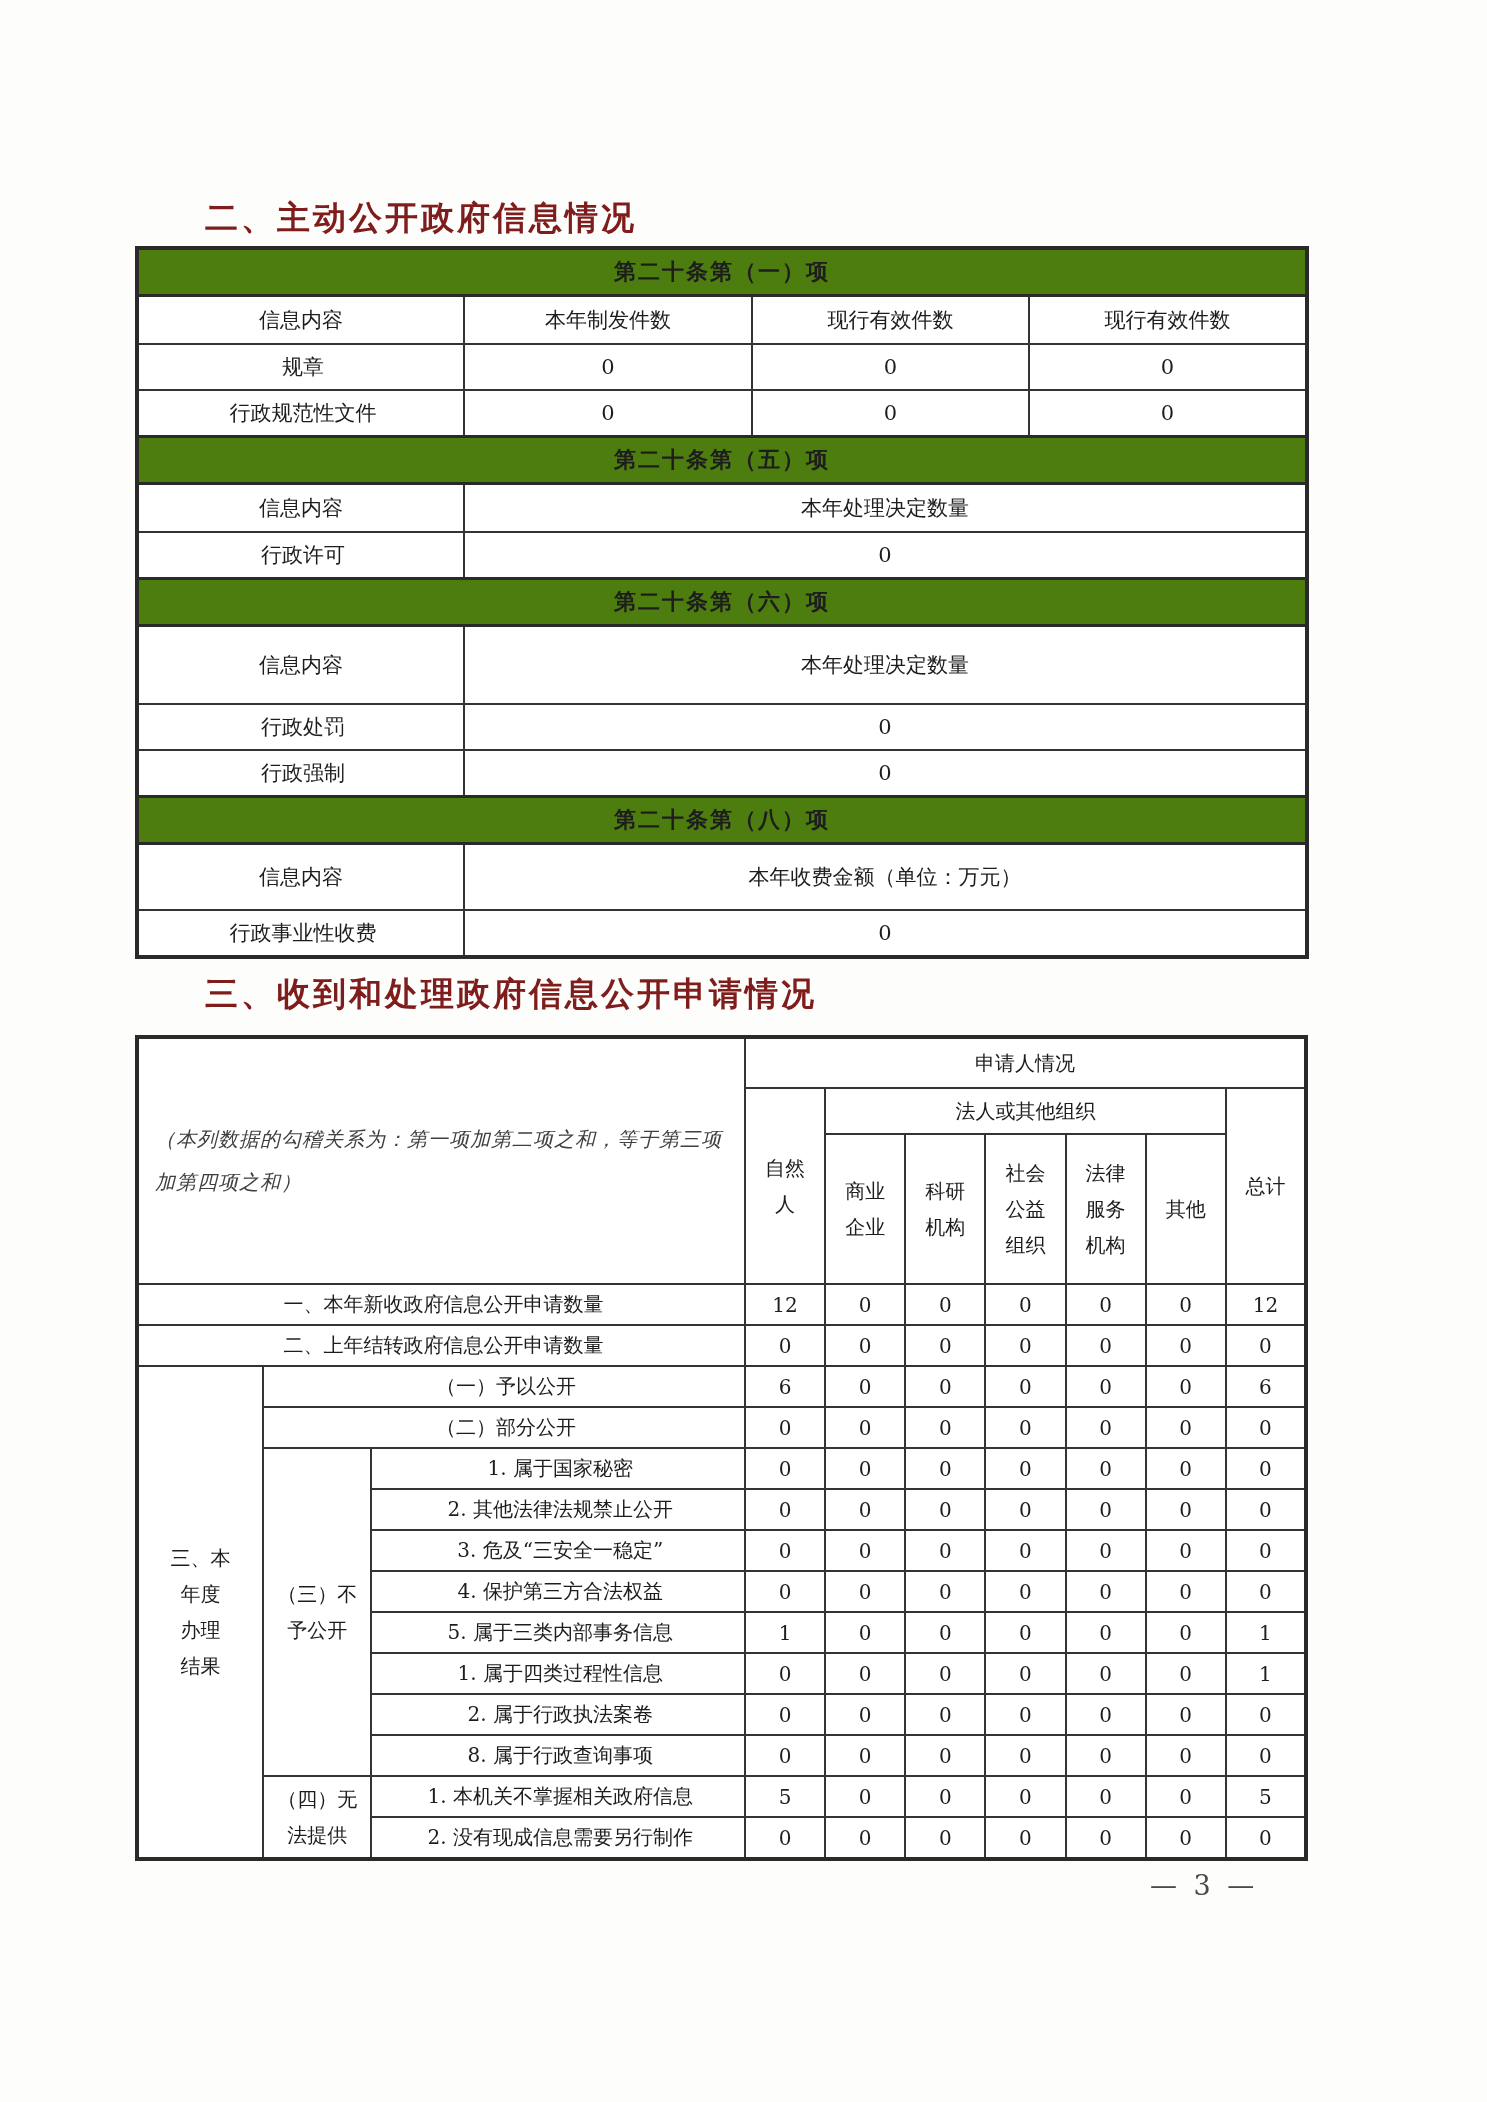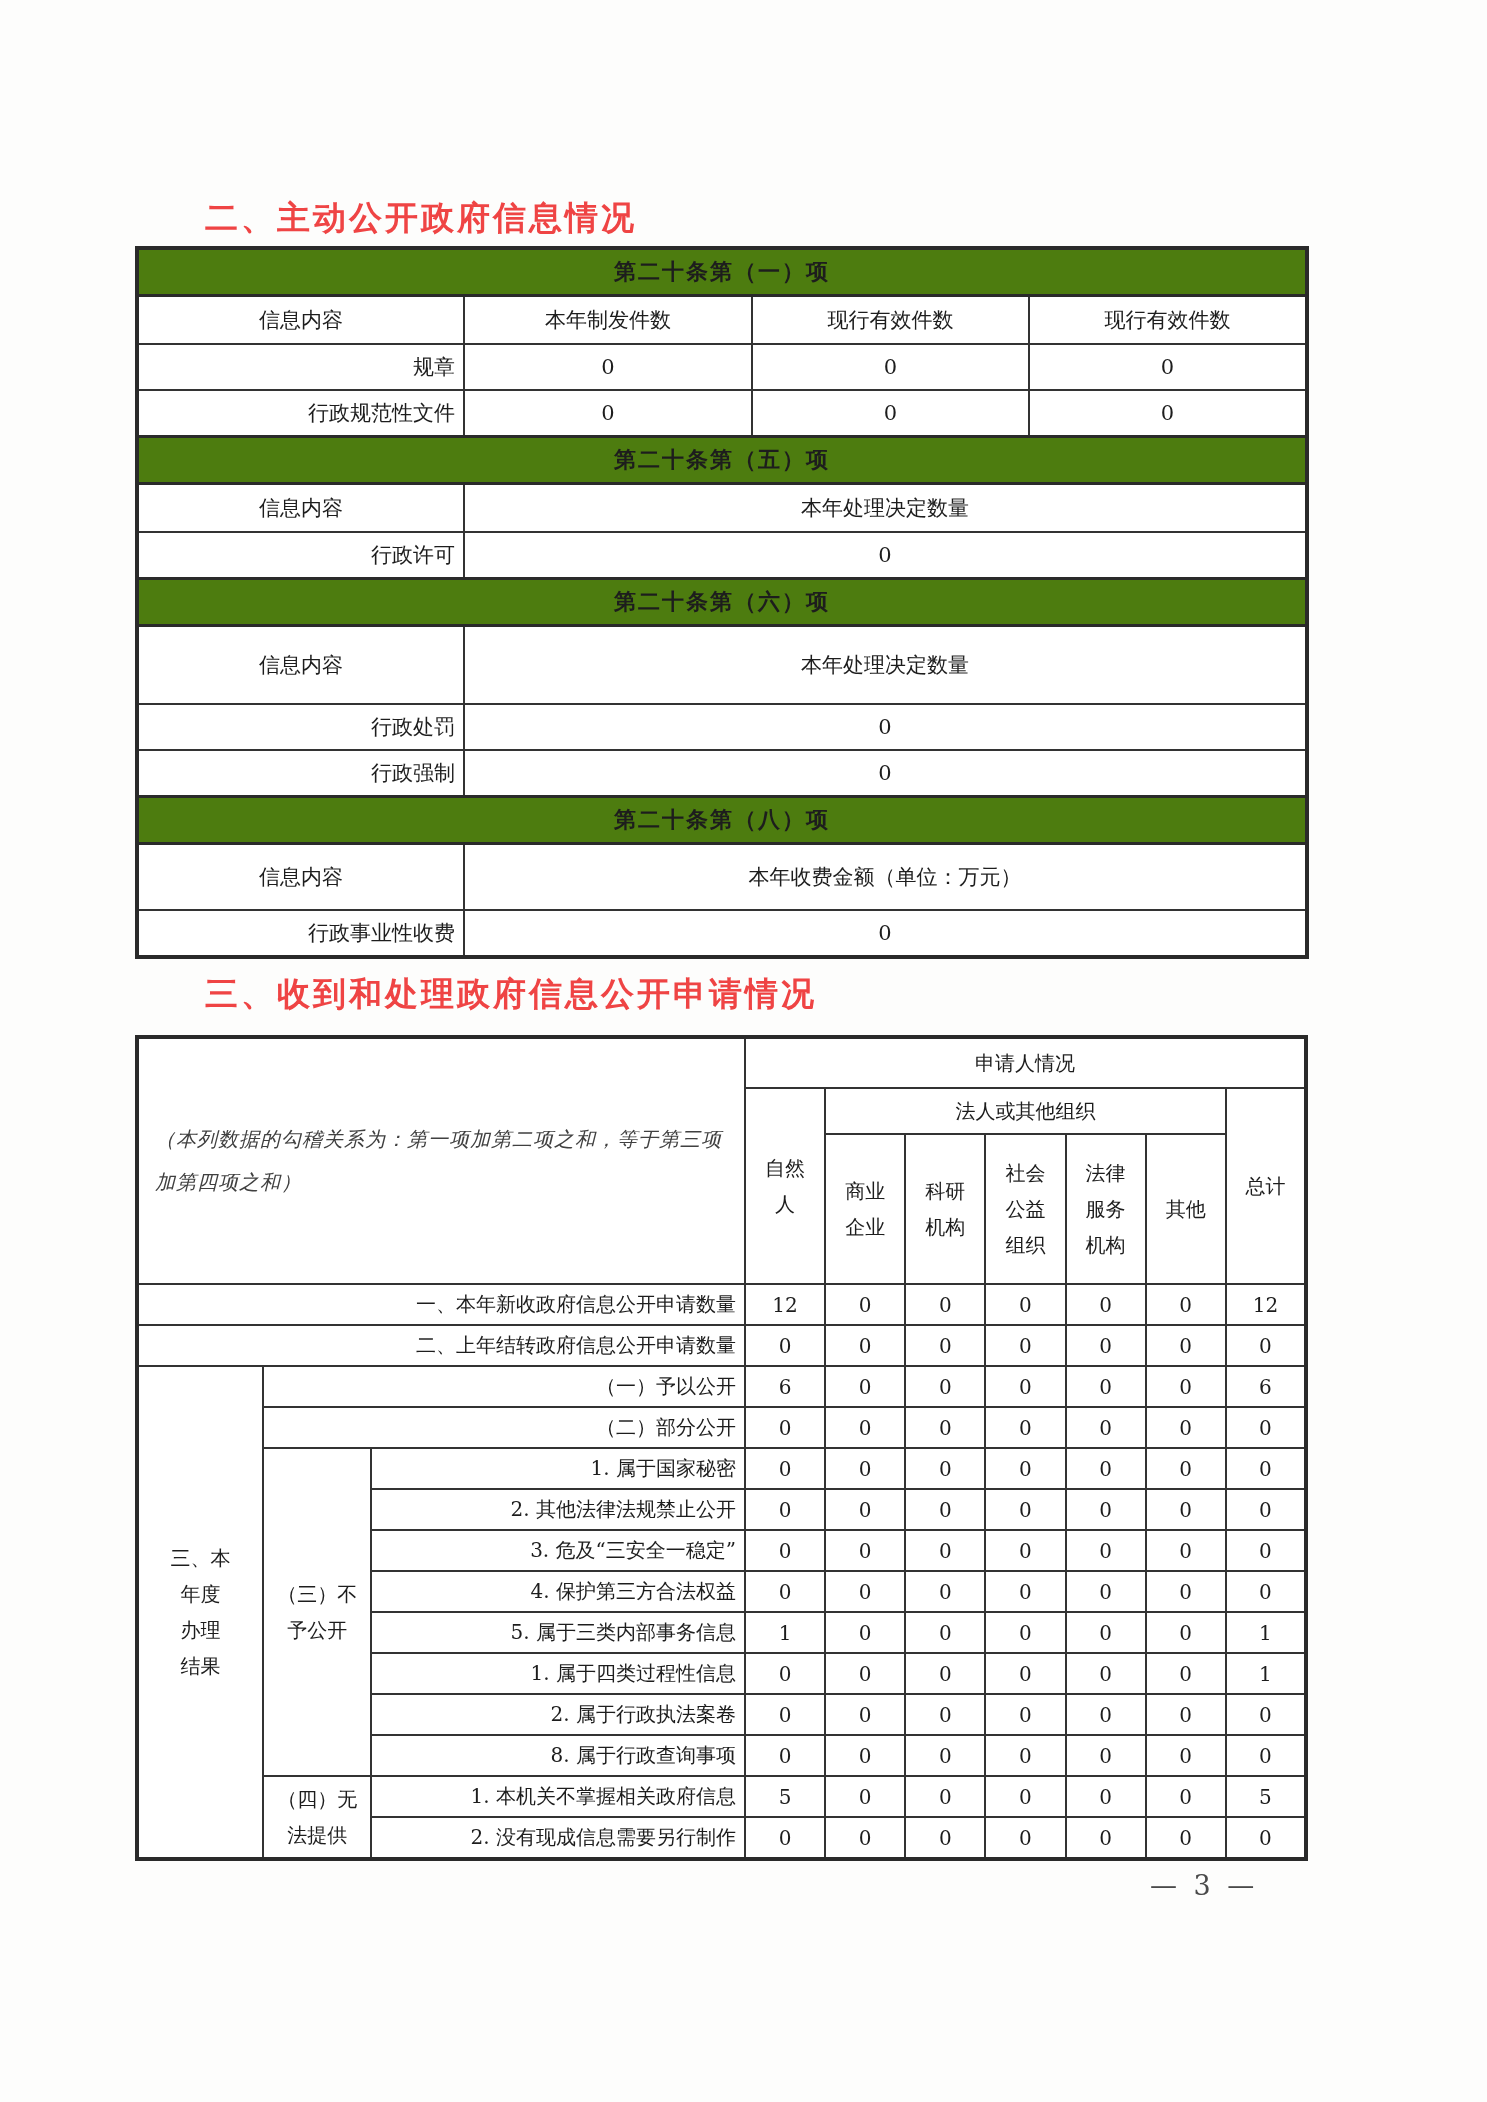--- a/index.html
+++ b/index.html
@@ -4,35 +4,35 @@
 <style>
   html,body { margin:0; padding:0; background:#ffffff; }
   .page {
     position:relative; width:1487px; height:2102px; background:#fdfdfc;
     font-family:"DejaVu Serif","Liberation Serif",serif; color:#1d1d1d;
     overflow:hidden;
   }
   .sec-title {
     position:absolute; left:205px; margin:0;
     font-family:"DejaVu Sans","Liberation Sans",sans-serif;
-    font-weight:700; font-size:33px; letter-spacing:3px; color:#ef4444;
+    font-weight:700; font-size:33px; letter-spacing:3px; color:#7f1d1d;
     white-space:nowrap;
   }
   #title-proactive { top:196px; }
   #title-requests  { top:972px; }
 
   table { position:absolute; left:135px; border-collapse:collapse; table-layout:fixed; background:#fff; }
   #t1 { top:246px;  width:1170px; border:4px solid #2a2a2a; }
   #t2 { top:1035px; width:1173px; border:4px solid #2a2a2a; }
   td { border:2px solid #333; padding:0 8px; font-size:21px; vertical-align:middle; overflow:hidden; }
 
   
   .gray  { background:#4d7c0f; text-align:center; font-weight:600; font-size:22px; letter-spacing:2px; border-top:3px solid #2a2a2a; border-bottom:3px solid #2a2a2a; }
   .hc    { text-align:center; }
-  .lbl   { text-align:right; padding-left:12px; }
+  .lbl   { text-align:center; padding-left:12px; }
   .val   { text-align:center; }
   .h44 { height:44px; } .h46 { height:46px; } .h64 { height:64px; } .h76 { height:76px; }
 
   
   #t2 td { font-size:20px; }
   .pre   { white-space:pre-line; line-height:1.8; text-align:center; }
   .note  {
     font-style:italic; font-size:20px; line-height:2.15; text-align:left;
     padding:10px 16px; letter-spacing:1px; color:#404040;
   }

